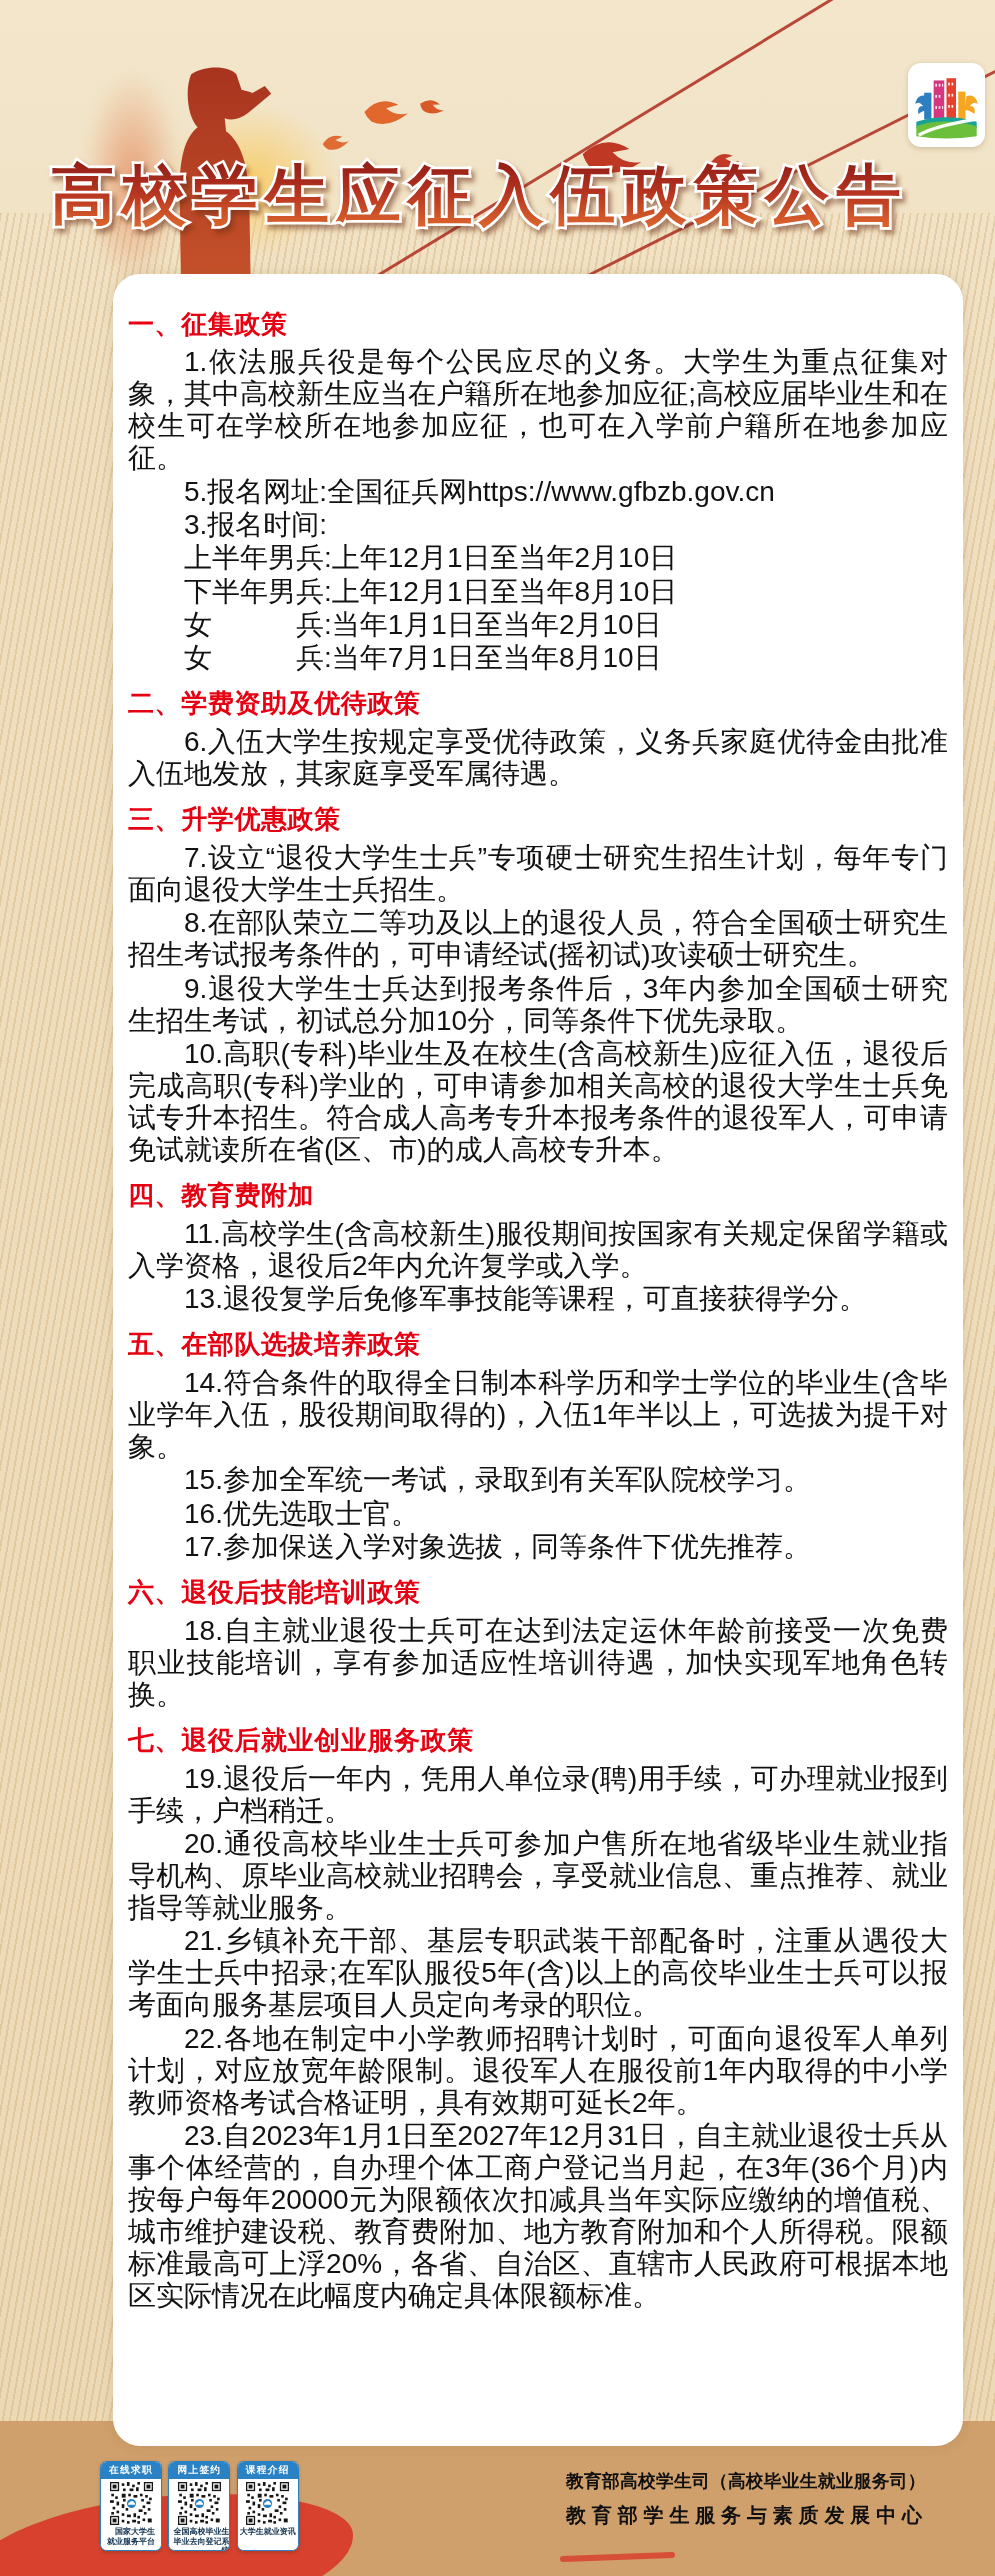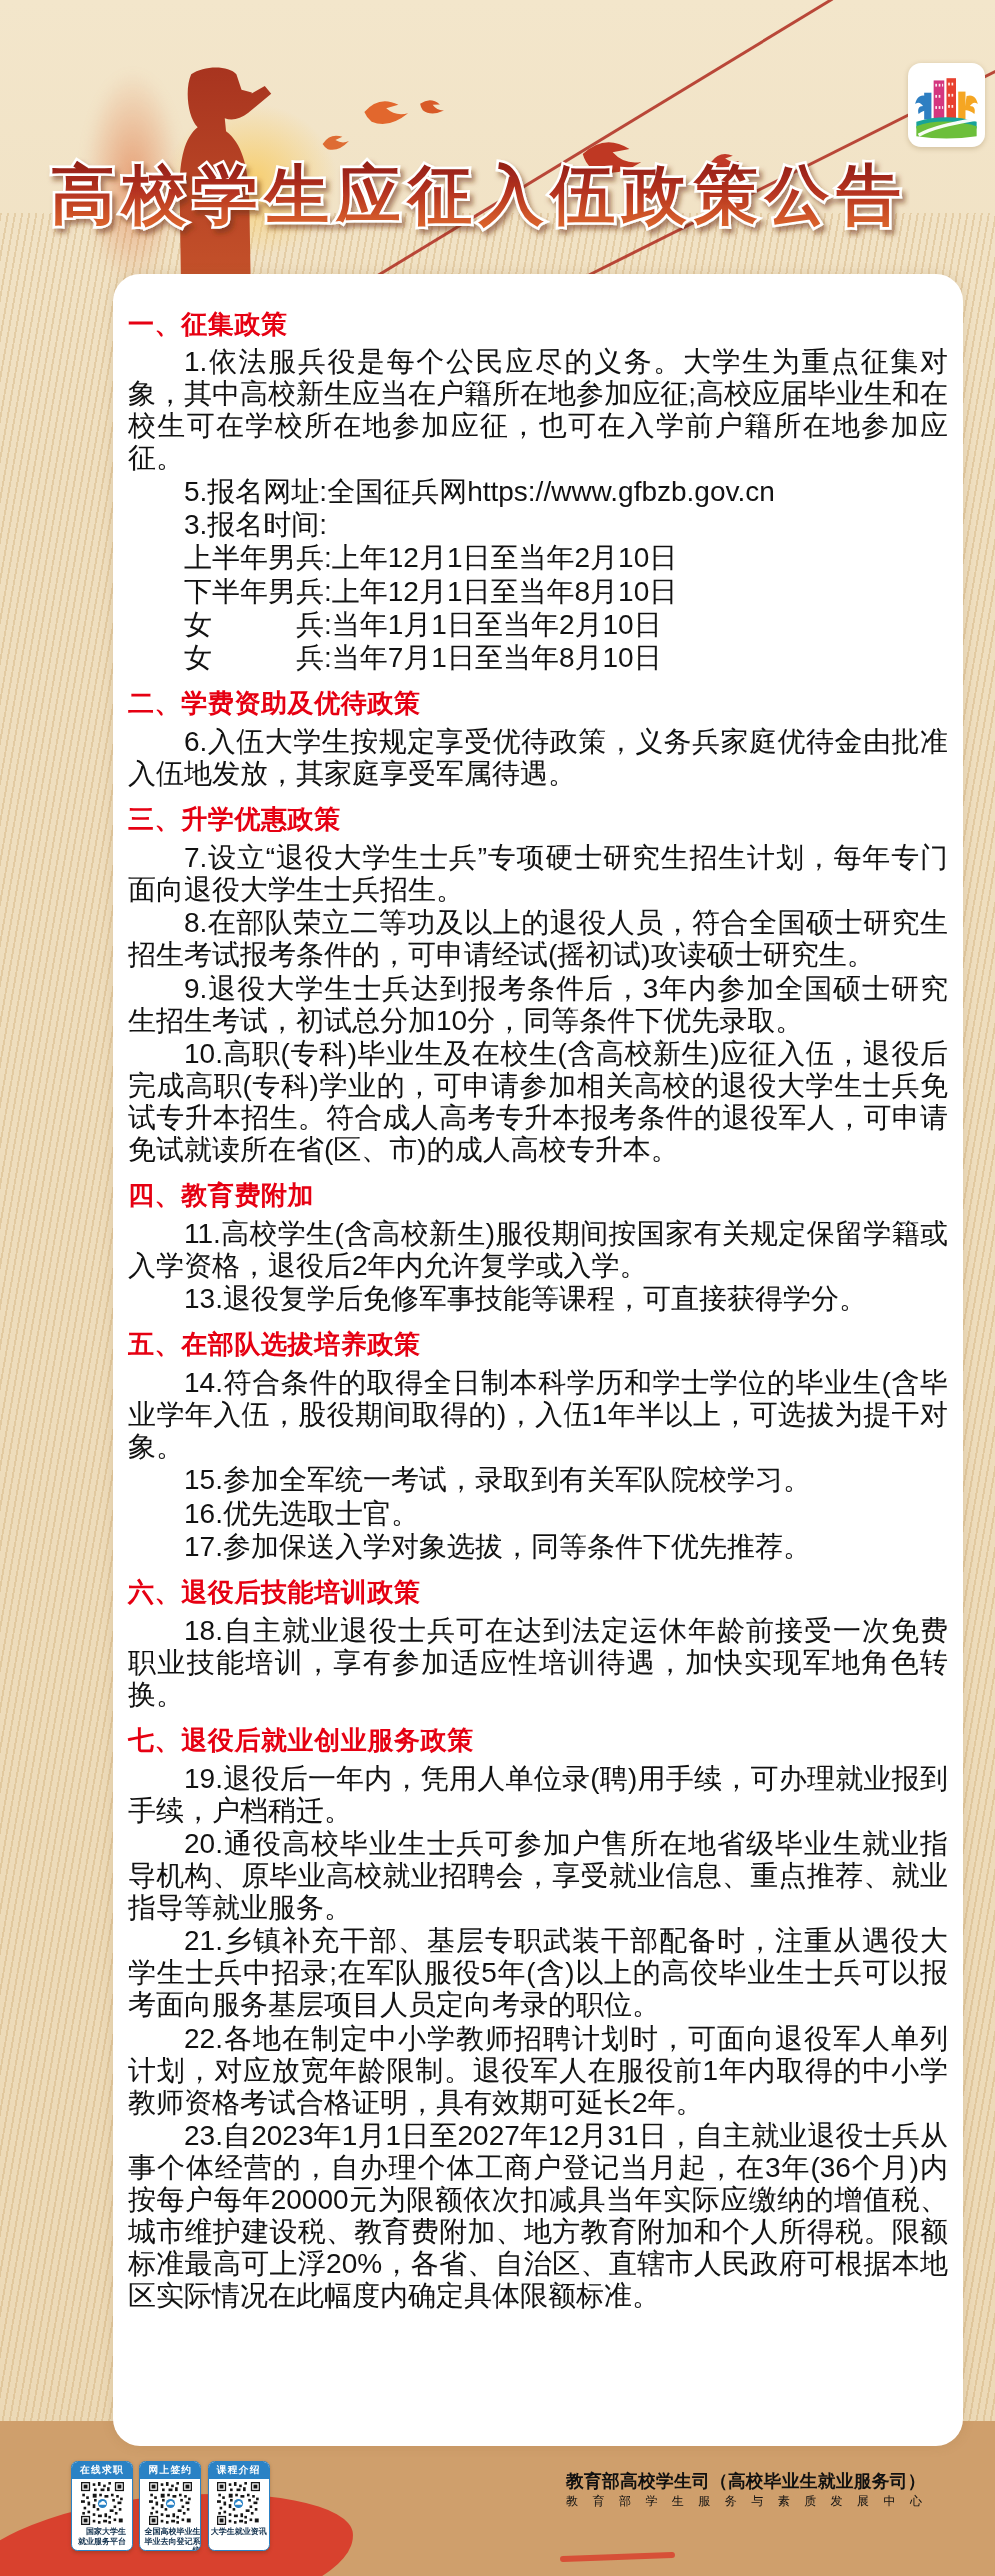--- a/index.html
+++ b/index.html
@@ -33,32 +33,32 @@
   .sec{color:#e60012;font-size:26px;font-weight:bold;line-height:1.25;margin:13px 0 6.4px;letter-spacing:0.6px;}
   .card .sec:first-child{margin-top:2.6px;}
   .para{font-size:28px;line-height:32px;color:#121212;margin:1.3px 0;text-indent:2em;
     text-align:justify;letter-spacing:0;}
   
   .footer{position:absolute;left:0;top:2421px;width:996px;height:155px;background:#cf9f6c;z-index:2;overflow:hidden;}
   .swoosh{position:absolute;left:-39px;top:76px;width:393px;height:116px;background:#d8412e;z-index:1;
     border-radius:52% 48% 38% 62%/64% 46% 54% 36%;transform:rotate(-5deg);}
   .streak{position:absolute;left:560px;top:133px;width:115px;height:5.8px;background:rgba(216,65,46,.85);
     border-radius:3.2px;transform:rotate(-2deg);z-index:1;}
-  .qr-row{position:absolute;left:71px;top:40px;display:flex;gap:6.4px;z-index:3;}
+  .qr-row{position:absolute;left:100px;top:40px;display:flex;gap:6.4px;z-index:3;}
   .qr-card{position:relative;width:62px;height:90px;background:#fff;border:1.3px solid #2a82c5;
     border-radius:6.4px;box-sizing:border-box;display:flex;flex-direction:column;align-items:center;
     overflow:hidden;box-shadow:0 1.3px 3.2px rgba(90,50,20,.3);}
   .qr-label{width:100%;height:17px;background:#2a82c5;color:#fff;font-size:9.7px;font-weight:bold;
     display:flex;align-items:center;justify-content:center;letter-spacing:1.3px;flex:none;}
   .qr-svg{width:43px;height:43px;margin-top:3.2px;flex:none;}
   .qr-cap{margin-top:1.9px;font-size:8px;line-height:1.2;font-weight:bold;color:#12314e;
     text-align:right;white-space:pre-line;}
   .org{position:absolute;right:74px;top:48px;width:356px;z-index:3;color:#101010;}
   .org1{font-size:17.7px;font-weight:bold;white-space:nowrap;letter-spacing:0.3px;text-align:right;}
-  .org2{font-size:12px;font-weight:normal;text-align:justify;text-align-last:justify;}
+  .org2{font-size:20px;font-weight:bold;margin-top:9px;text-align:justify;text-align-last:justify;}
 </style>
 </head>
 <body>
 
 <div class="poster">
 
   <div class="stripes"></div>
 
   <div class="sun"></div>
   <div class="glow-left"></div>

